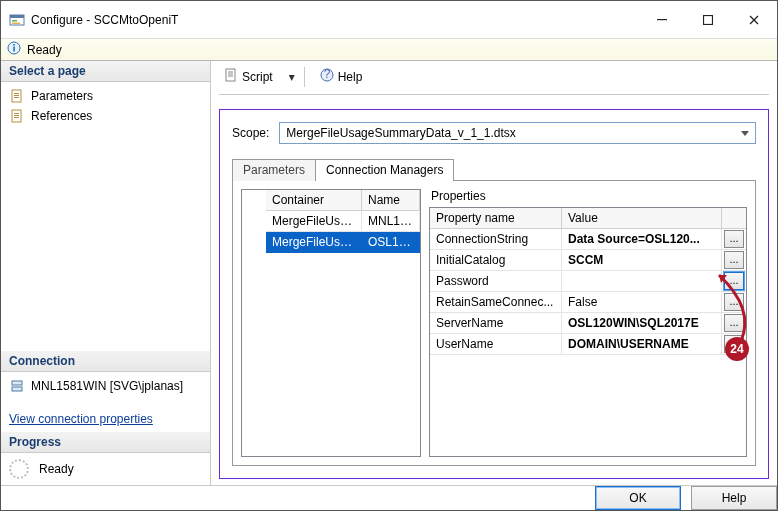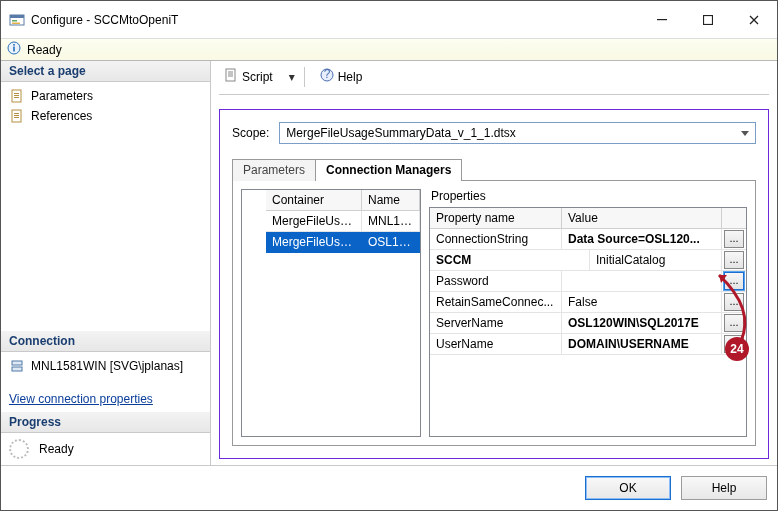--- a/index.html
+++ b/index.html
@@ -24,21 +24,21 @@
   .toolbar { height: 28px; display: flex; align-items: center; gap: 6px; border-bottom: 1px solid #c9c9c9; padding-bottom: 8px; }
   .toolbtn { display: flex; align-items: center; gap: 4px; padding: 2px 4px; border: 1px solid transparent; border-radius: 2px; cursor: pointer; }
   .dropdown-caret { width: 10px; text-align: center; color: #333; }
   .divider { width: 1px; height: 20px; background: #c9c9c9; margin: 0 4px; }
   .content-inner { border: 1px solid #6d28d9; margin-top: 14px; padding: 12px 12px; flex: 1; display: flex; flex-direction: column; min-height: 0; }
   .scope-row { display: flex; align-items: center; gap: 10px; margin-bottom: 14px; }
   .scope-select { flex: 1; height: 22px; border: 1px solid #7a9ec7; background: #fff; display: flex; align-items: center; padding: 0 20px 0 6px; position: relative; text-align: right; }
   .scope-select::after { content: ""; position: absolute; right: 6px; top: 8px; border-left: 4px solid transparent; border-right: 4px solid transparent; border-top: 5px solid #555; }
   .tabs { display: flex; align-items: flex-end; }
   .tab { border: 1px solid #999; border-bottom: none; padding: 3px 10px 4px 10px; background: #f4f4f4; position: relative; top: 1px; cursor: pointer; margin-right: -1px; }
-  .tab.active { background: #fff; z-index: 2; font-weight: bold; }
+  .tab.active { background: #fff; z-index: 2; }
   .tab.inactive { color: #444; }
   .tabpanel { border: 1px solid #999; flex: 1; display: flex; padding: 8px; gap: 8px; min-height: 0; }
   .grid { border: 1px solid #828790; background: #fff; display: flex; flex-direction: column; }
   .grid .header { display: flex; background: #fff; }
   .grid .header .hcell { background: #f7f7f7; border-right: 1px solid #cfcfcf; border-bottom: 1px solid #cfcfcf; padding: 3px 6px; }
   .grid .row { display: flex; }
   .grid .cell { border-right: 1px solid #e4e4e4; border-bottom: 1px solid #e4e4e4; padding: 3px 6px; overflow: hidden; white-space: nowrap; text-overflow: ellipsis; }
   .left-grid { width: 180px; padding-left: 24px; }
   .left-grid .cell.col0, .left-grid .hcell.col0 { width: 96px; }
   .left-grid .cell.col1, .left-grid .hcell.col1 { flex: 1; }
@@ -48,21 +48,21 @@
   .prop-grid { flex: 1; }
   .prop-grid .hcell.col0 { width: 132px; }
   .prop-grid .hcell.col1 { flex: 1; }
   .prop-grid .hcell.col2 { width: 24px; border-right: none; }
   .prop-grid .cell.col0 { width: 132px; }
   .prop-grid .cell.col1 { flex: 1; font-weight: bold; }
   .prop-grid .cell.col2 { width: 24px; padding: 0; border-right: none; display: flex; align-items: center; justify-content: center; }
   .prop-grid .cell.col1.light { font-weight: normal; }
   .ellipsis-btn { width: 20px; height: 18px; border: 1px solid #888; background: linear-gradient(#f7f7f7,#e4e4e4); font-size: 11px; line-height: 14px; text-align: center; cursor: pointer; }
   .ellipsis-btn.highlight { border-color: #1b6fd0; box-shadow: 0 0 0 1px #5aa3ef; }
-  .footer { border-top: 1px solid #c9c9c9; padding: 10px; display: flex; justify-content: flex-end; gap: 10px; }
+  .footer { border-top: 1px solid #c9c9c9; padding: 0; display: flex; justify-content: flex-end; gap: 10px; }
   .btn { width: 86px; height: 24px; border: 1px solid #9c9c9c; background: linear-gradient(#f8f8f8,#e8e8e8); cursor: pointer; }
   .btn.primary { border: 1px solid #1b6fd0; box-shadow: 0 0 0 1px #8bbef4 inset; }
   .callout-badge { position: absolute; width: 24px; height: 24px; border-radius: 50%; background: #b0182a; color: #fff; font-weight: bold; display: flex; align-items: center; justify-content: center; font-size: 12px; }
   .callout-arrow { position: absolute; pointer-events: none; }
   .spacer-flex { flex: 1; }
   .icon-svg { display: block; }
 </style>
 </head>
 <body>
 
@@ -215,22 +215,22 @@
               </div>
               <div id="prop-rows">
                   <div class="row">
                     <div class="cell col0">ConnectionString</div>
                     <div class="cell col1">Data Source=OSL120...</div>
                     <div class="cell col2">
                       <div class="ellipsis-btn">...</div>
                     </div>
                   </div>
                   <div class="row">
+                    <div class="cell col0">InitialCatalog</div>
                     <div class="cell col1">SCCM</div>
-                    <div class="cell col0">InitialCatalog</div>
                     <div class="cell col2">
                       <div class="ellipsis-btn">...</div>
                     </div>
                   </div>
                   <div class="row">
                     <div class="cell col0">Password</div>
                     <div class="cell col1"></div>
                     <div class="cell col2">
                       <div class="ellipsis-btn highlight">...</div>
                     </div>

